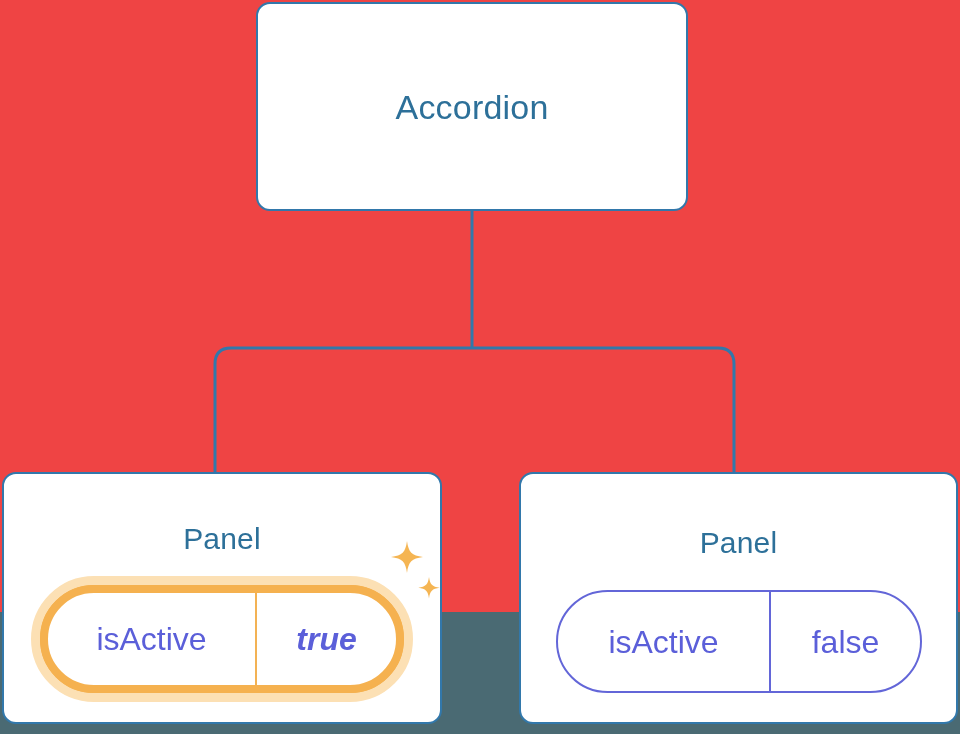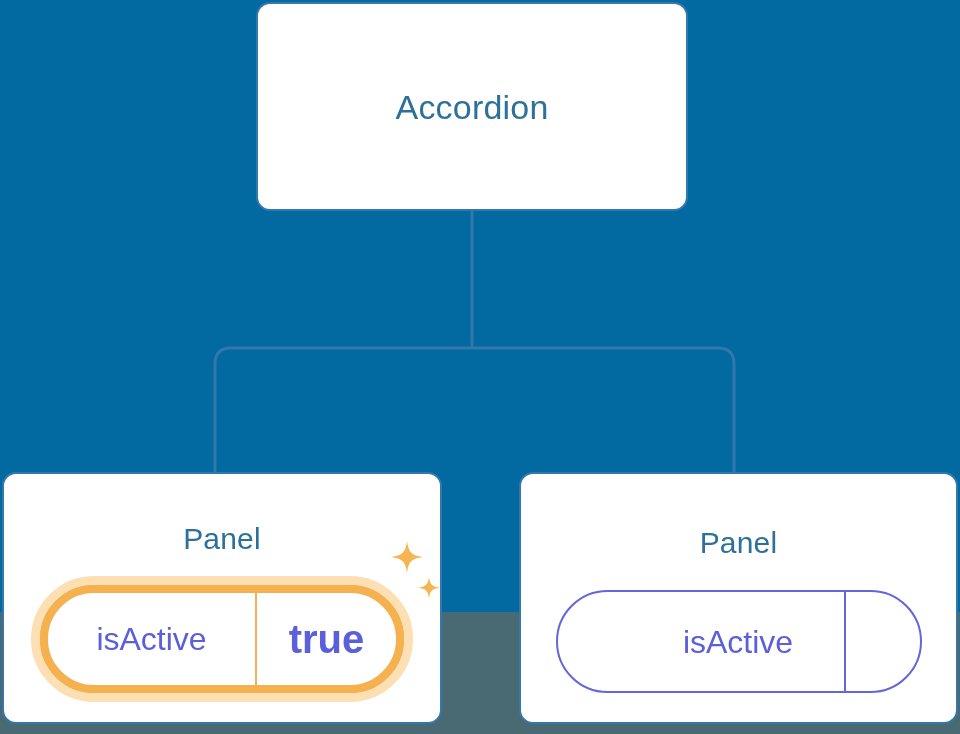--- a/index.html
+++ b/index.html
@@ -11,21 +11,21 @@
     width: 960px;
     height: 734px;
     background: #4a6a73;
     font-family: "Liberation Sans", sans-serif;
     overflow: hidden;
   }
   #stage {
     position: relative;
     width: 960px;
     height: 612px;
-    background: #0369a1;
+    background: #ef4444;
   }
 
   
   #connector-layer {
     position: absolute;
     left: 0;
     top: 0;
     width: 960px;
     height: 734px;
     pointer-events: none;
@@ -133,22 +133,23 @@
     border-radius: 999px;
     box-sizing: border-box;
   }
   .prop-pill.highlight .prop-key {
     flex: 0 0 209px;
     font-size: 32px;
     border-right: 2px solid #f3b254;
   }
   .prop-pill.highlight .prop-value {
     flex: 1 1 auto;
-    font-size: 40px;
+    font-size: 32px;
     font-weight: bold;
+    font-style: italic;
   }
 
   #prop-pill-left {
     left: 31px;
     top: 576px;
     width: 382px;
     height: 126px;
   }
   #prop-pill-right {
     left: 556px;
@@ -200,15 +201,16 @@
     <path d="M22 0 C23.6 11.4 26.6 14.4 38 16 C26.6 17.6 23.6 20.6 22 32 C20.4 20.6 17.4 17.6 6 16 C17.4 14.4 20.4 11.4 22 0 Z" fill="#f5b553"></path>
     <path d="M44 36 C45.1 43.6 47.1 45.6 54.7 46.7 C47.1 47.8 45.1 49.8 44 57.4 C42.9 49.8 40.9 47.8 33.3 46.7 C40.9 45.6 42.9 43.6 44 36 Z" fill="#f5b553"></path>
   </svg>
 
   <div class="node-card panel-card" id="panel-card-right">
     <div class="node-title">Panel</div>
   </div>
 
   <div class="prop-pill plain" id="prop-pill-right">
     <div class="prop-key">isActive</div>
+    <div class="prop-value">false</div>
   </div>
 
 </div>
 
 </body></html>

